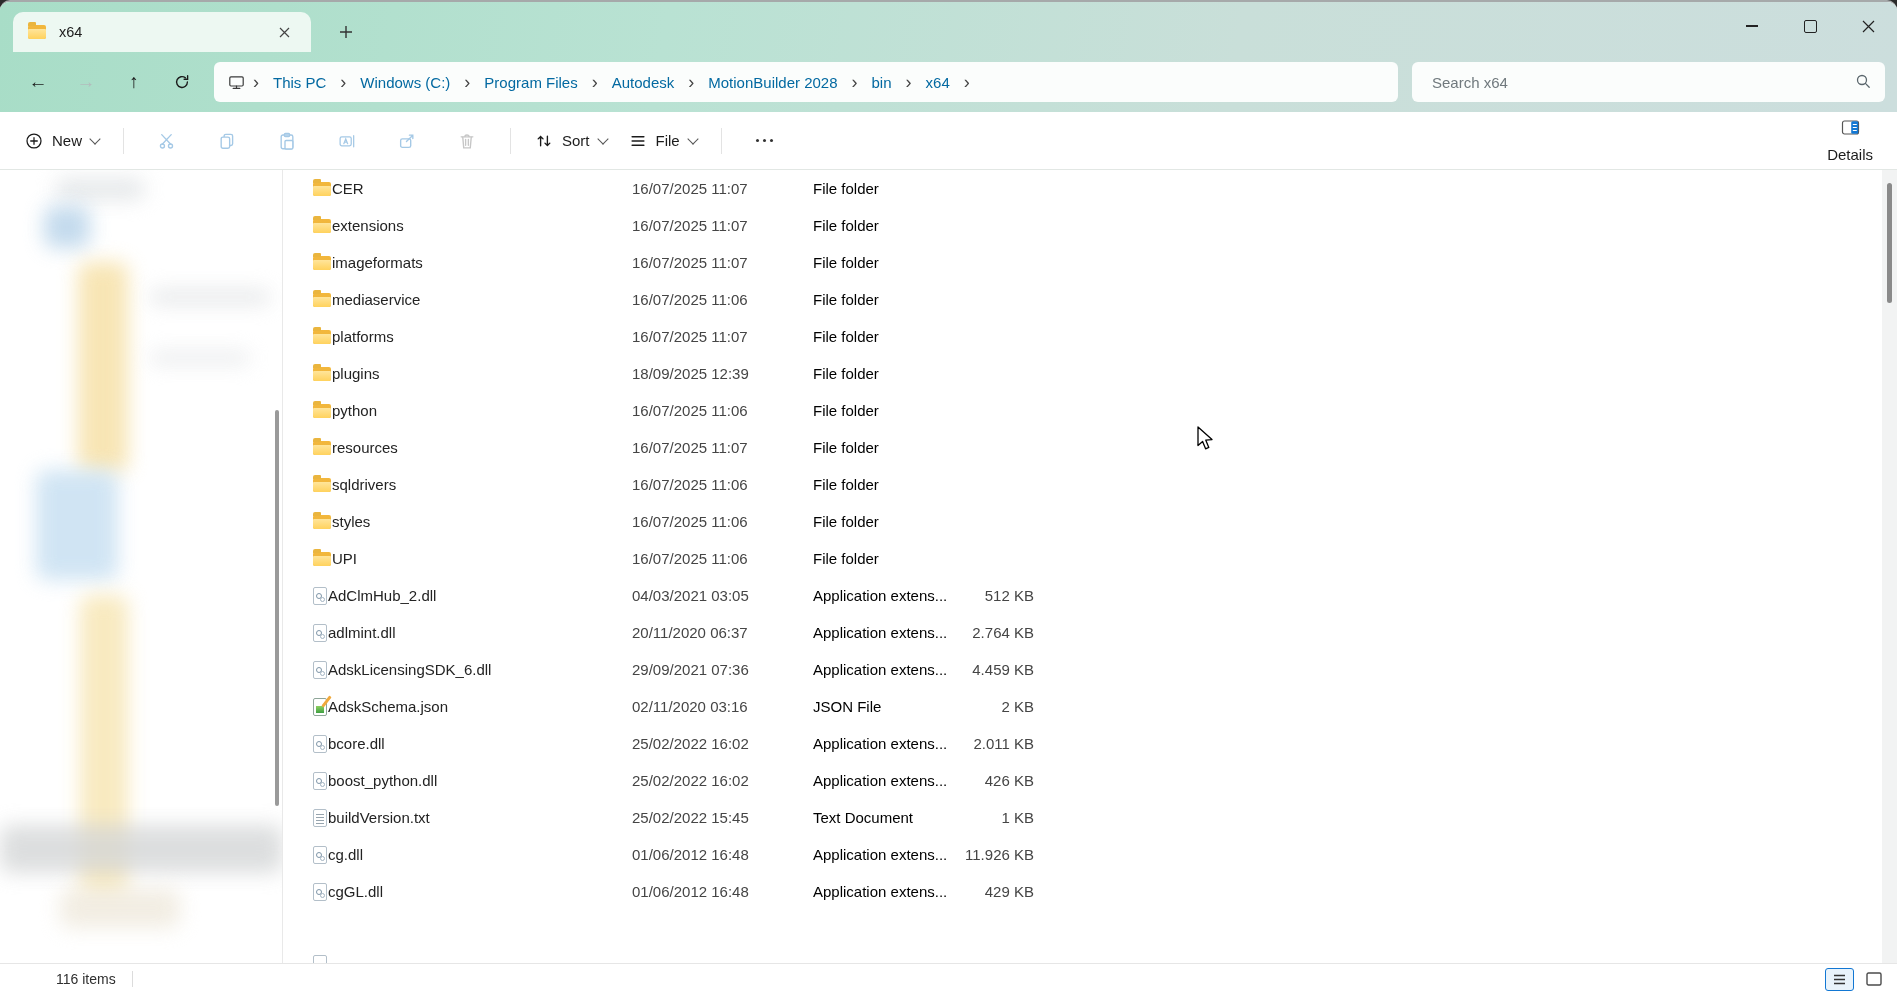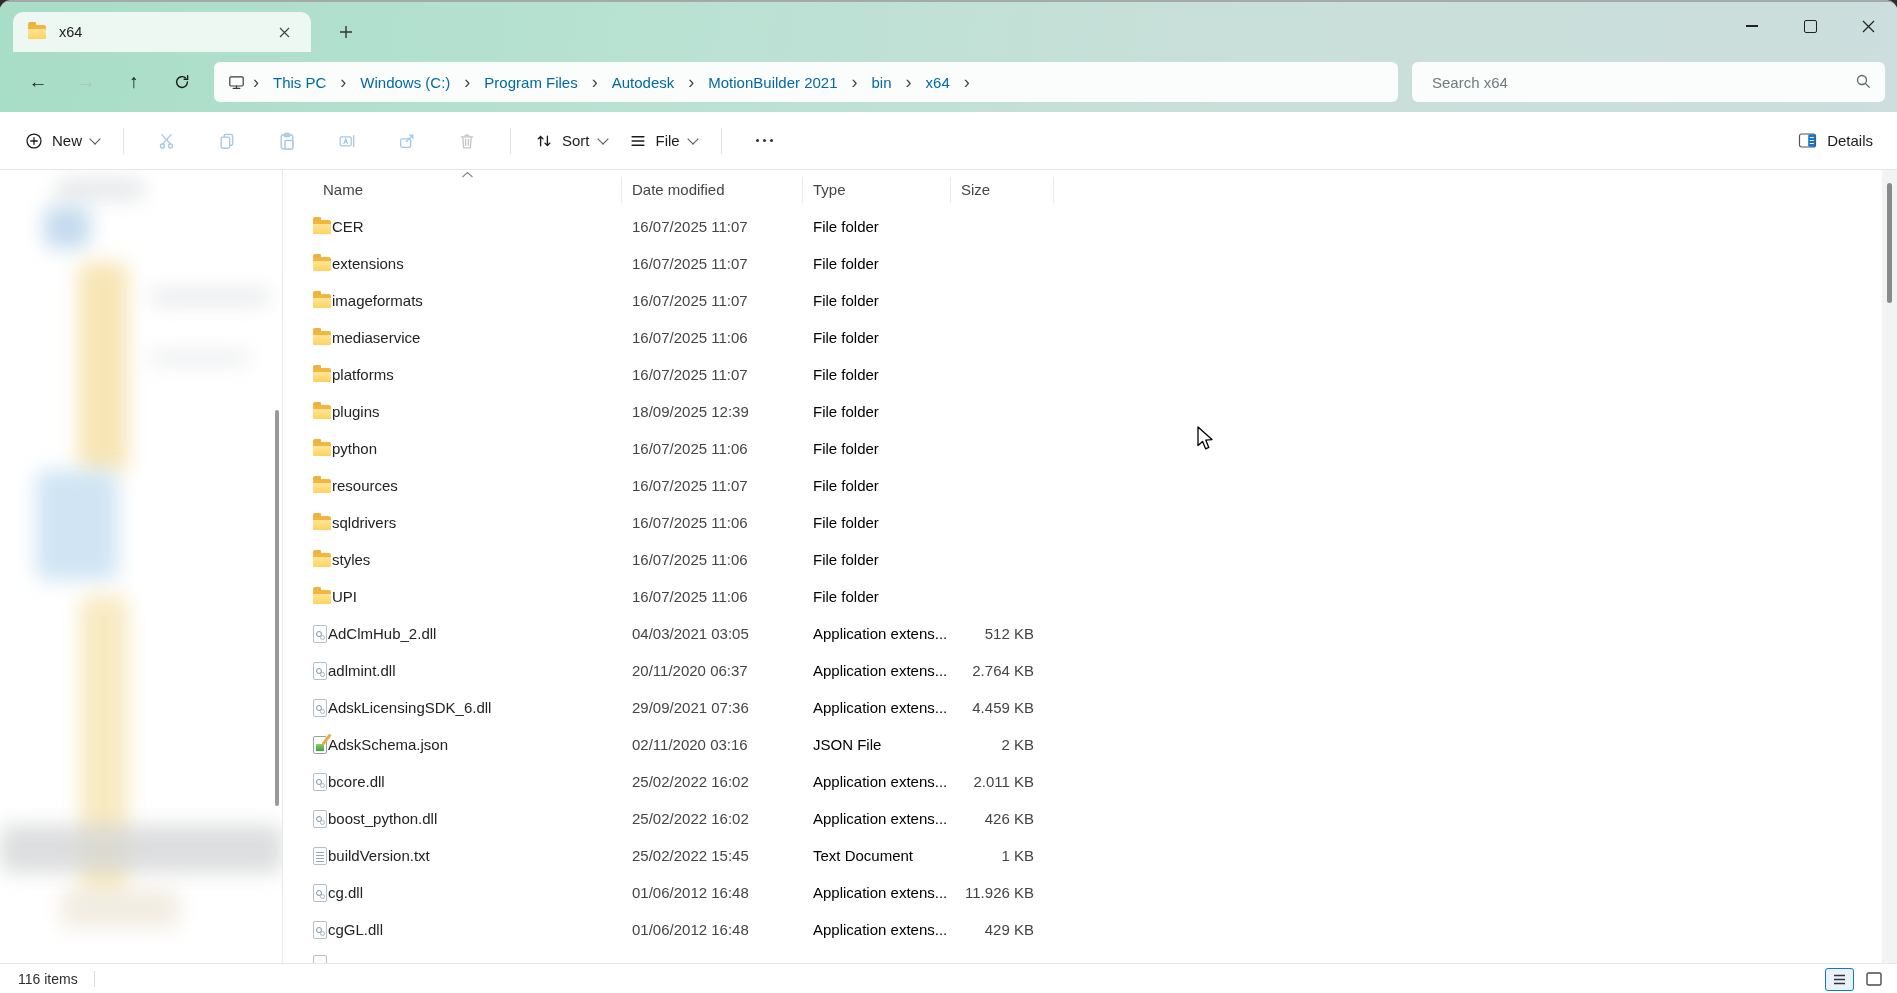--- a/index.html
+++ b/index.html
@@ -36,21 +36,21 @@
   
   .toolbar{height:57px;border-bottom:1px solid #e2e7e4;display:flex;align-items:center;background:#fff;padding-left:14px;}
   .tb-btn{display:flex;align-items:center;gap:9px;height:38px;padding:0 11px;border-radius:5px;color:#1b1b1b;font-size:15px;}
   .tb-div{width:1px;height:26px;background:#e3e3e3;margin:0 13px;flex:none;}
   .tb-ico{width:40px;height:38px;display:grid;place-items:center;margin:0 10px;border-radius:5px;}
   .blue{color:#a5c9e6;}.gray{color:#c6c6c6;}
   .chev{width:7px;height:7px;border-right:1.4px solid #555;border-bottom:1.4px solid #555;
         transform:rotate(45deg);margin-top:-4px;flex:none;}
   .dots{display:flex;gap:3.5px;}
   .dots i{width:3.5px;height:3.5px;border-radius:50%;background:#333;}
-  .details-btn{margin-left:auto;margin-right:24px;display:flex;gap:10px;align-items:center;font-size:15px;color:#1b1b1b;}
+  .details-btn{margin-left:auto;margin-right:24px;display:flex;gap:10px;align-items:center;font-size:15px;color:#1b1b1b;flex-direction:column;}
   
   .main{display:flex;height:793px;background:#fff;}
   .sidebar{width:283px;flex:none;box-sizing:border-box;border-right:1px solid #e9e9e9;position:relative;overflow:hidden;background:#fff;}
   .blob{position:absolute;filter:blur(10px);border-radius:10px;}
   .sb-scroll{position:absolute;right:3px;top:240px;width:4px;height:396px;background:#9a9a9a;border-radius:2px;}
   .content{flex:1;position:relative;overflow:hidden;}
   .col-headers{display:flex;height:36px;align-items:center;font-size:15px;color:#454545;margin-top:2px;position:relative;}
   .hcell{box-sizing:border-box;position:relative;height:28px;line-height:28px;flex:none;}
   .hcell::after{content:'';position:absolute;right:0;top:1px;height:26px;width:1px;background:#eaeaea;}
   .h-name{width:339px;padding-left:40px;}
@@ -75,21 +75,21 @@
   .icon-txt::before{content:'';position:absolute;left:2px;top:4px;right:2px;height:11px;
                     background:repeating-linear-gradient(to bottom,#97a4ae 0 1px,transparent 1px 3px);}
   .icon-json{border-color:#8fa699;}
   .icon-json::before{content:'';position:absolute;left:2px;bottom:2px;right:2px;top:7px;background:linear-gradient(180deg,#8ed060,#3fa043);}
   .icon-json::after{content:'';position:absolute;right:-2px;top:-4px;width:3px;height:13px;background:#f0a93c;transform:rotate(38deg);border-radius:1px;}
   .partial-icon{position:absolute;left:30px;top:785px;}
   .scroll-track{position:absolute;top:0;right:0;width:15px;height:100%;background:#f2f3f3;}
   .scroll-thumb{position:absolute;top:13px;right:5px;width:5px;height:120px;background:#8a8a8a;border-radius:3px;}
   
   .statusbar{height:30px;border-top:1px solid #e6e6e6;display:flex;align-items:center;position:relative;background:#fff;
-             font-size:14px;color:#2f2f2f;}
+             font-size:14px;color:#2f2f2f;padding-left:38px;}
   .sb-count{margin-left:18px;}
   .sb-div{width:1px;height:16px;background:#dcdcdc;margin-left:16px;}
   .sb-toggles{position:absolute;right:12px;display:flex;gap:9px;align-items:center;}
   .tgl-details{width:29px;height:23px;border:1.5px solid #1277d3;background:#e9f3fb;border-radius:3px;
                display:grid;place-items:center;box-sizing:border-box;color:#333;}
   .tgl-icons{width:22px;height:20px;display:grid;place-items:center;color:#4b4b4b;}
   .cursor{position:absolute;left:1196px;top:424px;z-index:50;pointer-events:none;}
 </style>
 </head>
 <body>
@@ -146,21 +146,21 @@
         </span>
       <span class="crumb-chev">›</span>
           <span class="crumb">This PC</span>
           <span class="crumb-chev">›</span>
           <span class="crumb">Windows (C:)</span>
           <span class="crumb-chev">›</span>
           <span class="crumb">Program Files</span>
           <span class="crumb-chev">›</span>
           <span class="crumb">Autodesk</span>
           <span class="crumb-chev">›</span>
-          <span class="crumb">MotionBuilder 2021</span>
+          <span class="crumb">MotionBuilder 2028</span>
           <span class="crumb-chev">›</span>
           <span class="crumb">bin</span>
           <span class="crumb-chev">›</span>
           <span class="crumb">x64</span>
           <span class="crumb-chev">›</span>
         </div>
       <div class="search-box">
         <input type="text" placeholder="Search x64" style="">
         <span class="search-ico">
           <svg width="17" height="17" viewBox="0 0 17 17" fill="none" stroke="currentColor" stroke-width="1.3" stroke-linecap="round">
@@ -266,31 +266,20 @@
       <div class="blob" style="left:150px;top:120px;width:120px;height:14px;background:#e2e4e6;opacity:.9"></div>
       <div class="blob" style="left:150px;top:182px;width:100px;height:12px;background:#e6e8ea;opacity:.9"></div>
       <div class="blob" style="left:36px;top:300px;width:82px;height:110px;background:#c8e0f2;opacity:.85"></div>
       <div class="blob" style="left:80px;top:425px;width:48px;height:300px;background:#f6e3ab;opacity:.75"></div>
       <div class="blob" style="left:0;top:655px;width:283px;height:48px;background:#d4d6d7;opacity:.8"></div>
       <div class="blob" style="left:60px;top:718px;width:120px;height:40px;background:#efe9dc;opacity:.8"></div>
       <div class="sb-scroll"></div>
     </div>
 
     <div class="content">
-      <div class="col-headers">
-        <span class="sort-caret">
-          <svg width="13" height="8" viewBox="0 0 13 8">
-              <path d="M1.5 6 L6.5 1.5 L11.5 6" stroke="#8a8a8a" stroke-width="1.2" fill="none"></path>
-            </svg>
-        </span>
-        <div class="hcell h-name">Name</div>
-        <div class="hcell h-date">Date modified</div>
-        <div class="hcell h-type">Type</div>
-        <div class="hcell h-size">Size</div>
-      </div>
       <div id="file-list">
           <div class="row">
     <div class="c-name">
       <span class="f-icon icon-folder"></span>
       <span class="txt">CER</span>
     </div>
     <div class="c-date">16/07/2025 11:07</div>
     <div class="c-type">File folder</div>
     <div class="c-size"></div>
   </div>

